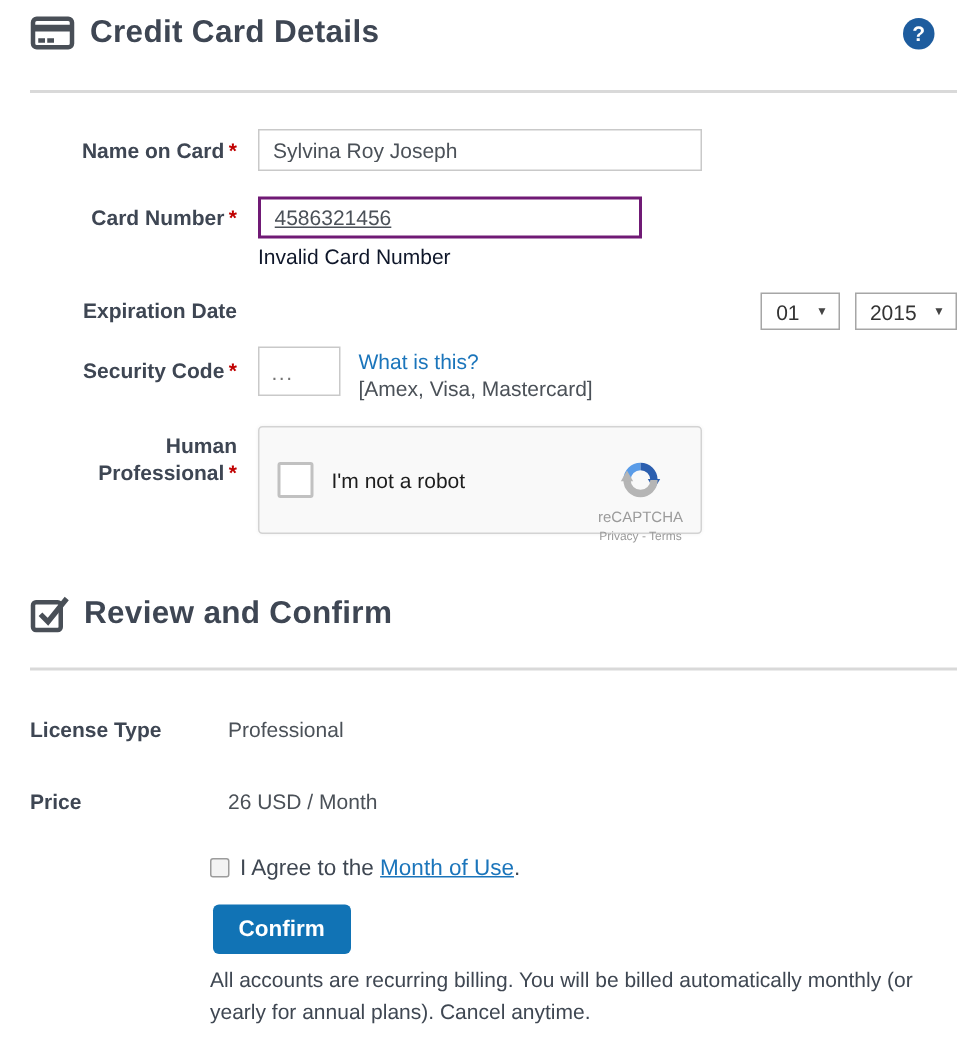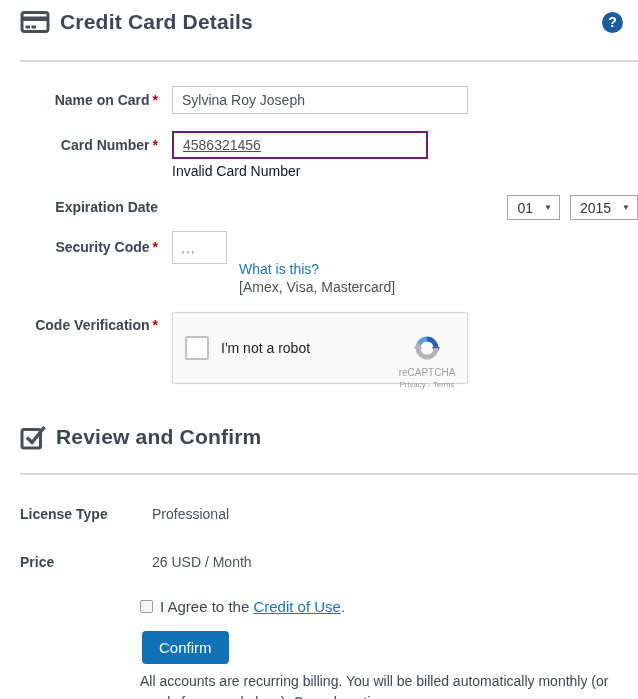--- a/index.html
+++ b/index.html
@@ -47,21 +47,21 @@
     box-sizing:border-box;height:25px;border:1px solid #a6a6a6;background:#fff;
     display:flex;align-items:center;padding:0 7px 0 9px;font-size:14px;color:#333;cursor:pointer;
   }
   .select .arrow{font-size:8px;color:#444;margin-left:11px;}
 
   .sec-ctl{display:flex;}
   input.sec{
     box-sizing:border-box;width:55px;height:33px;border:1px solid #c9c9c9;background:#fff;
     padding:0 8px;font-family:inherit;font-size:14px;color:#666;letter-spacing:1px;outline:none;
   }
-  .sec-info{margin-left:12px;font-size:14px;line-height:18px;padding-top:1px;margin-top:28px;}
+  .sec-info{margin-left:12px;font-size:14px;line-height:18px;padding-top:1px;}
   .link{color:#1b75bb;text-decoration:none;cursor:pointer;}
   .link.u{text-decoration:underline;}
   .sec-hint{color:#4b5158;}
 
   
   .recaptcha{
     box-sizing:border-box;width:296px;height:72px;background:#f9f9f9;border:1px solid #d3d3d3;
     border-radius:3px;display:flex;align-items:center;position:relative;
     box-shadow:0 0 3px rgba(0,0,0,.06);
   }
@@ -83,21 +83,21 @@
   .rrow-price{margin-top:32px;}
   .rlabel{width:120px;text-align:left;font-weight:700;font-size:14px;color:#3e4653;flex-shrink:0;}
   .rvalue{margin-left:12px;font-size:14px;color:#4b5158;}
 
   .agree-row{margin:28px 0 0 120px;display:flex;align-items:center;font-size:15px;color:#3f4752;}
   .agree-box{
     width:13px;height:13px;box-sizing:border-box;background:#f3f3f3;border:1px solid #9c9c9c;
     border-radius:2px;margin-right:7px;cursor:pointer;flex-shrink:0;
   }
   .confirm-btn{
-    margin:16px 0 0 122px;background:#1173b5;color:#fff;font-weight:400;font-size:15px;
+    margin:16px 0 0 122px;background:#1173b5;color:#fff;font-weight:700;font-size:15px;
     border:none;border-radius:4px;height:33px;padding:0 17px;cursor:pointer;font-family:inherit;
   }
   .footnote{margin:7px 0 0 120px;max-width:500px;font-size:14px;line-height:21px;color:#3f4752;}
 </style>
 </head>
 <body>
 
 <div class="page">
 
   <div class="section-head">
@@ -153,21 +153,21 @@
       <div class="fctl sec-ctl">
         <input class="sec" type="text" placeholder="..." style="">
         <div class="sec-info">
           <div><a class="link">What is this?</a></div>
           <div class="sec-hint">[Amex, Visa, Mastercard]</div>
         </div>
       </div>
     </div>
 
     <div class="frow row-human">
-      <label class="flabel lh-top"><span>Code Verification</span><span class="req">*</span></label>
+      <label class="flabel lh-top"><span>Human Professional</span><span class="req">*</span></label>
       <div class="fctl">
         <div class="recaptcha">
           <span class="rc-box"></span>
           <span class="rc-label">I'm not a robot</span>
           <div class="rc-logo-wrap">
             <span>
               <svg width="30" height="30" viewBox="0 0 40 40" aria-hidden="true">
                 <path d="M8 20 A12 12 0 0 1 20 8" fill="none" stroke="#5a9ce8" stroke-width="6.5"></path>
                 <path d="M20 8 A12 12 0 0 1 32 20" fill="none" stroke="#2c5faf" stroke-width="6.5"></path>
                 <polygon points="26.5,19 37.5,19 32,28.5" fill="#2c5faf"></polygon>
@@ -203,21 +203,21 @@
       <span class="rvalue">Professional</span>
     </div>
 
     <div class="rrow rrow-price">
       <span class="rlabel">Price</span>
       <span class="rvalue">26 USD / Month</span>
     </div>
 
     <div class="agree-row">
       <span class="agree-box"></span>
-      <span><span>I Agree to the </span><a class="link u">Credit of Use</a><span>.</span></span>
+      <span><span>I Agree to the </span><a class="link u">Month of Use</a><span>.</span></span>
     </div>
 
     <button class="confirm-btn">Confirm</button>
 
     <p class="footnote">All accounts are recurring billing. You will be billed automatically monthly (or yearly for annual plans). Cancel anytime.</p>
   </div>
 
 </div>
 
 </body></html>

